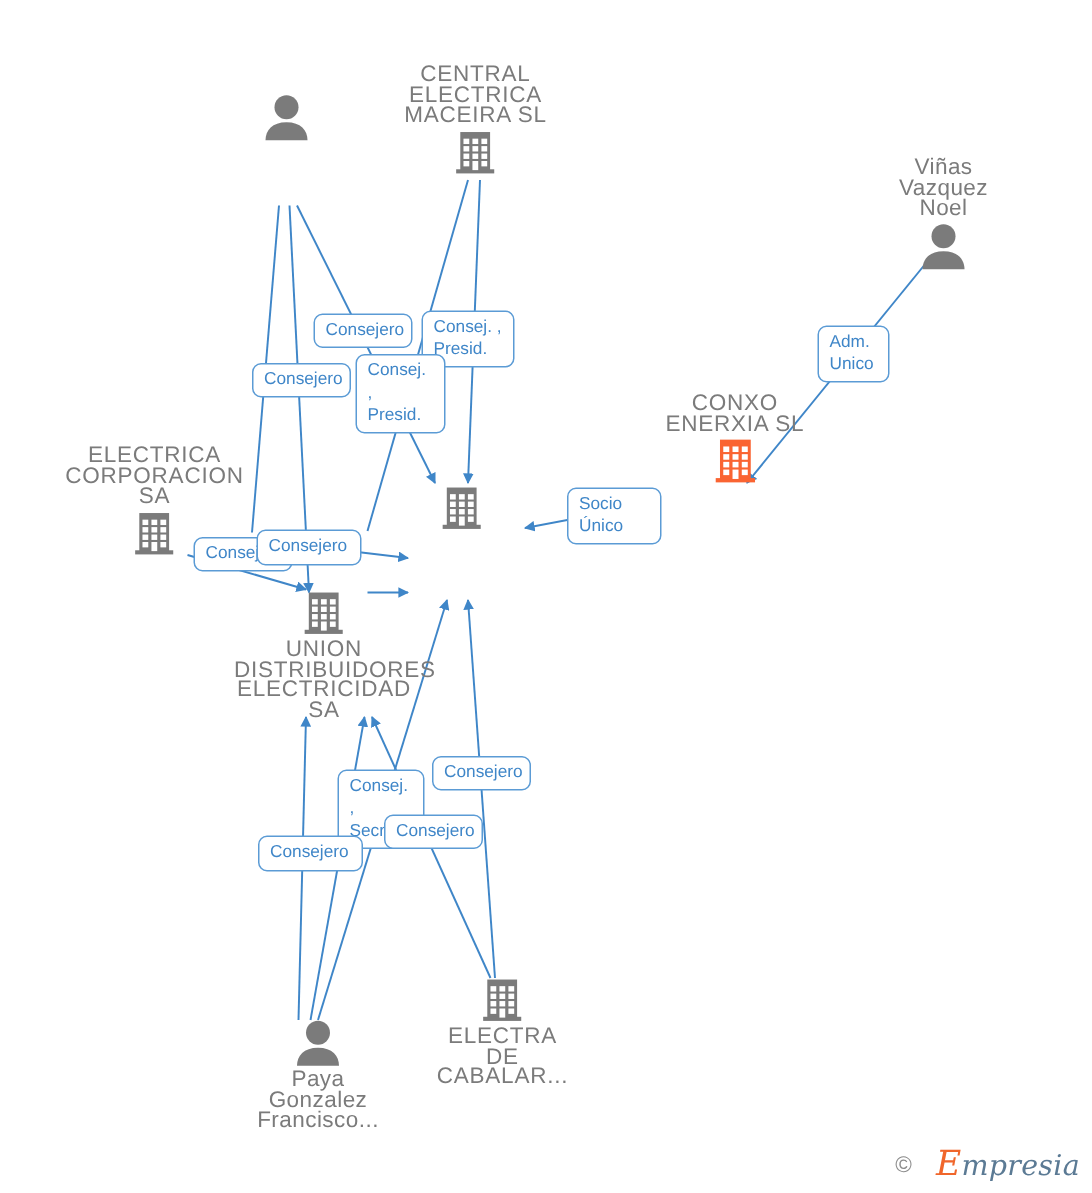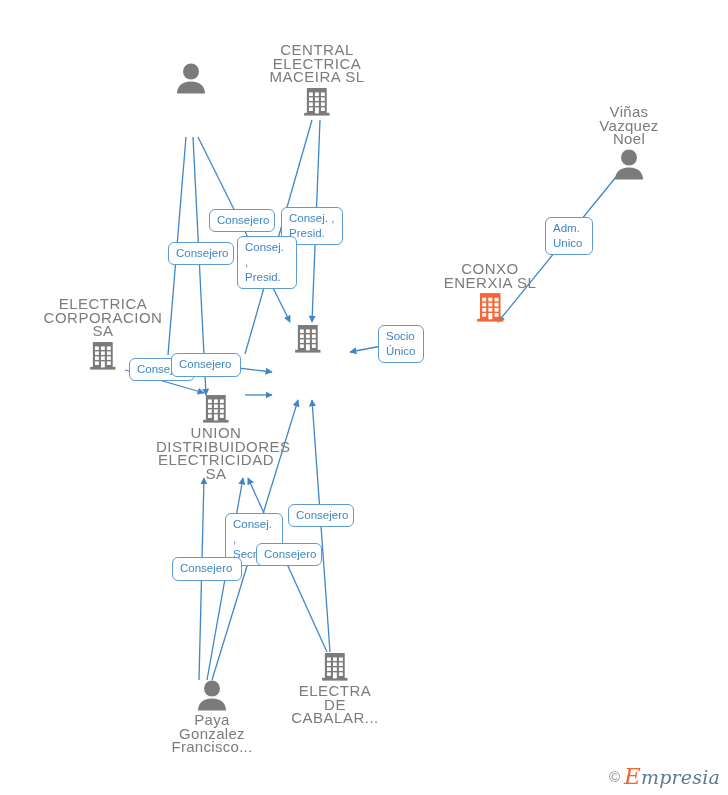--- a/index.html
+++ b/index.html
@@ -72,20 +72,21 @@
   .wm-c {
     font-size: 15px;
     color: #8c8c8c;
   }
   .wm-text {
     font-family: "DejaVu Serif", serif;
     font-style: italic;
     font-size: 19px;
     color: #5b7a94;
     letter-spacing: 0.2px;
+    margin-left: 12px;
   }
   .wm-text .wm-e {
     color: #f0662b;
     font-size: 23px;
   }
 </style>
 </head>
 <body>
 
 <div id="graph-canvas">
@@ -282,21 +283,21 @@
     </div>
   <div id="labels-layer">
       <div class="rel-label" style="left: 209px; top: 209px; width: 66px; min-height: 23px;">Consejero</div>
       <div class="rel-label" style="left: 281px; top: 207px; width: 62px; min-height: 38px;">Consej. ,
 Presid.</div>
       <div class="rel-label" style="left: 168px; top: 242px; width: 66px; min-height: 23px;">Consejero</div>
       <div class="rel-label" style="left: 237px; top: 236px; width: 60px; min-height: 38px;">Consej. ,
 Presid.</div>
       <div class="rel-label" style="left: 545px; top: 217px; width: 48px; min-height: 38px;">Adm.
 Unico</div>
-      <div class="rel-label" style="left: 378px; top: 325px; width: 46px; min-height: 38px;">Socio
+      <div class="rel-label" style="left: 378px; top: 325px; width: 63px; min-height: 38px;">Socio
 Único</div>
       <div class="rel-label" style="left: 129px; top: 358px; width: 66px; min-height: 23px;">Consejero</div>
       <div class="rel-label" style="left: 171px; top: 353px; width: 70px; min-height: 24px;">Consejero</div>
       <div class="rel-label" style="left: 288px; top: 504px; width: 66px; min-height: 23px;">Consejero</div>
       <div class="rel-label" style="left: 225px; top: 513px; width: 58px; min-height: 38px;">Consej. ,
 Secr.</div>
       <div class="rel-label" style="left: 256px; top: 543px; width: 66px; min-height: 23px;">Consejero</div>
       <div class="rel-label" style="left: 172px; top: 557px; width: 70px; min-height: 24px;">Consejero</div>
     </div>
 

